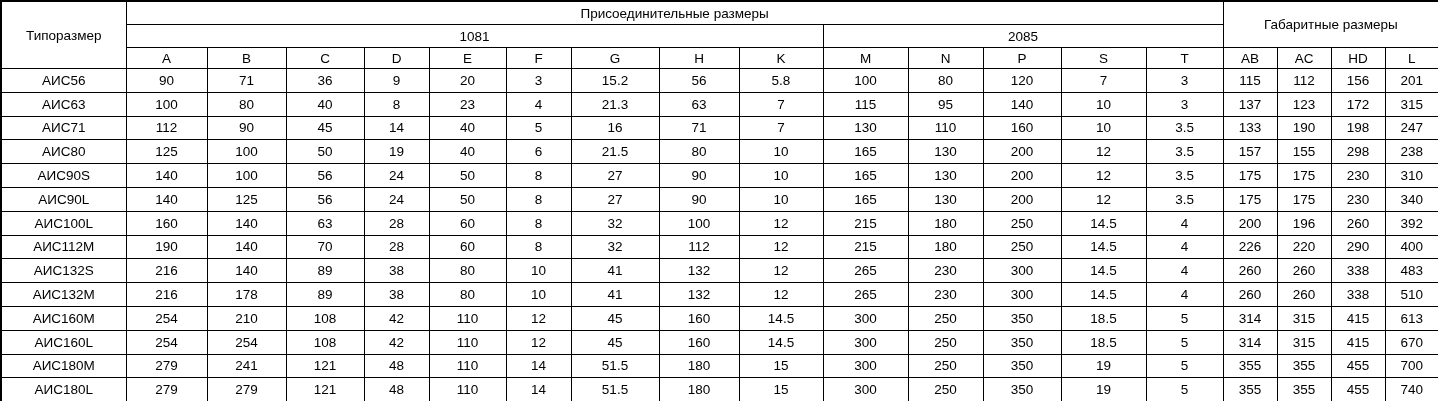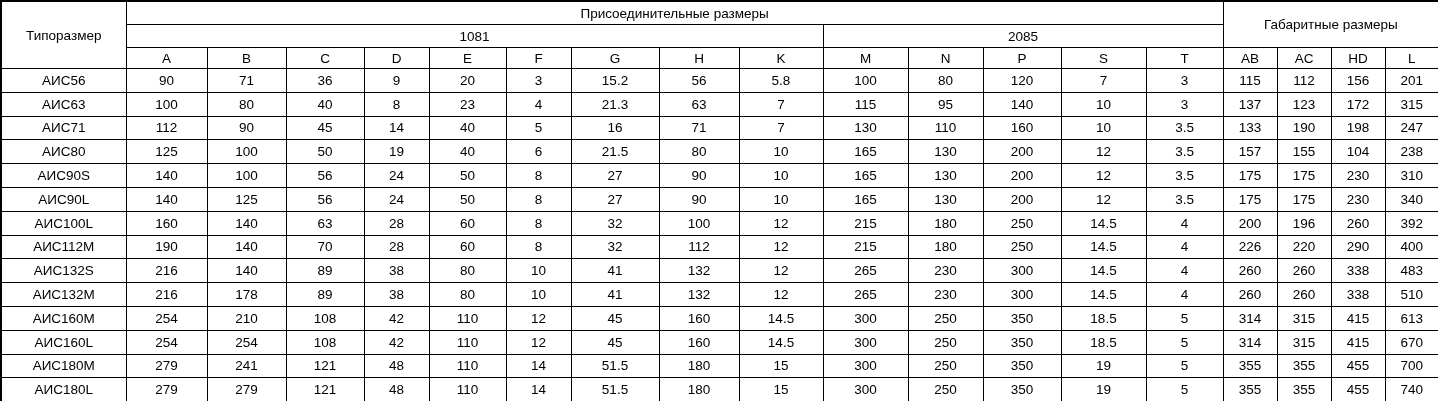--- a/index.html
+++ b/index.html
@@ -165,21 +165,21 @@
           <td>21.5</td>
           <td>80</td>
           <td>10</td>
           <td>165</td>
           <td>130</td>
           <td>200</td>
           <td>12</td>
           <td>3.5</td>
           <td>157</td>
           <td>155</td>
-          <td>104</td>
+          <td>298</td>
           <td>238</td>
         </tr>
         <tr>
           <td class="rowhead">АИС90S</td>
           <td>140</td>
           <td>100</td>
           <td>56</td>
           <td>24</td>
           <td>50</td>
           <td>8</td>

